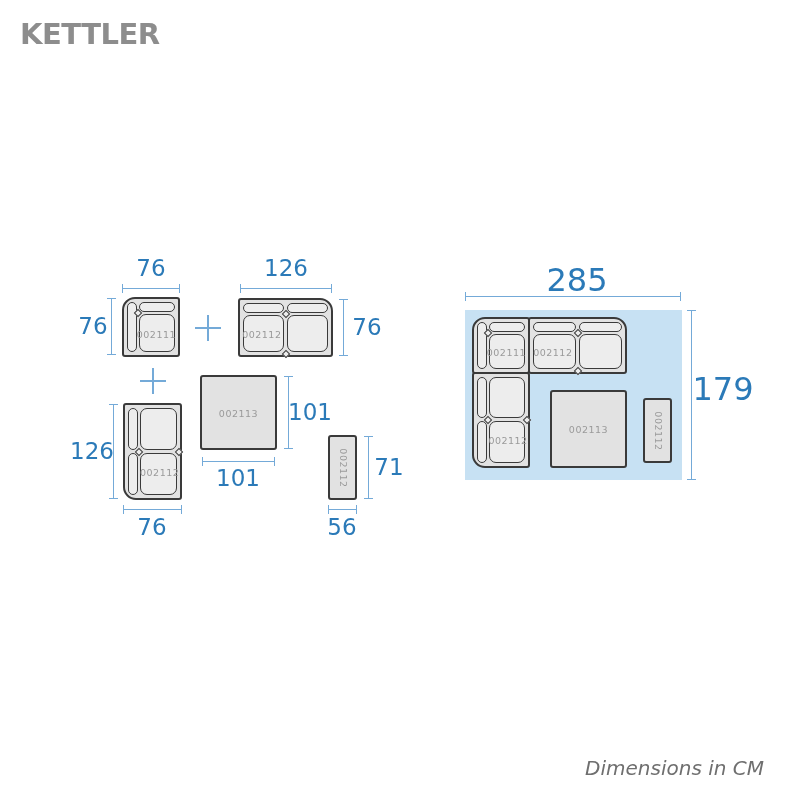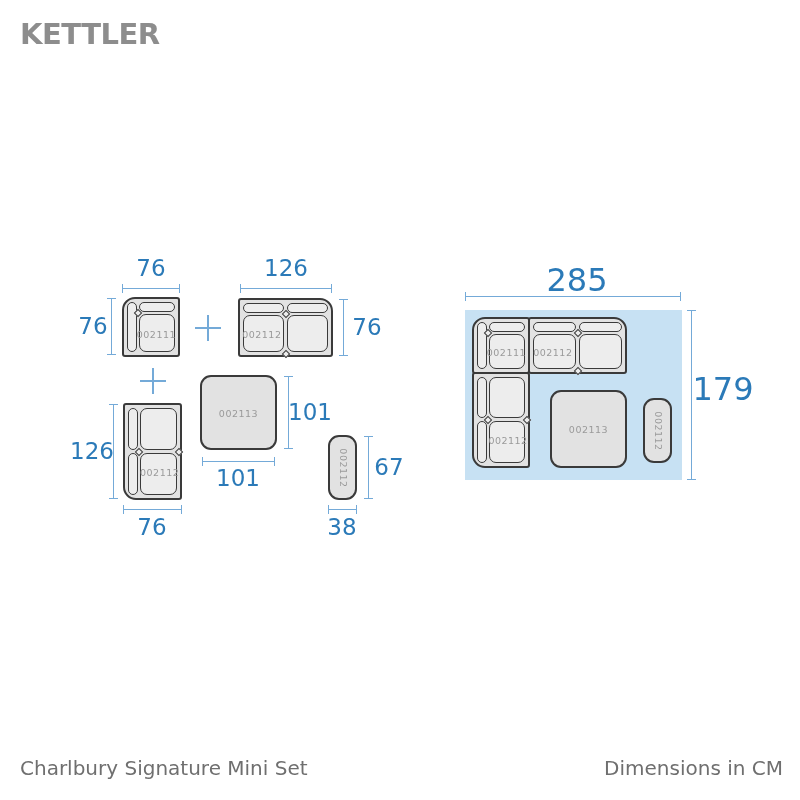--- a/index.html
+++ b/index.html
@@ -27,21 +27,21 @@
     position:absolute;left:20px;top:17px;
     font-size:29px;font-weight:800;letter-spacing:-0.5px;
     color:var(--logo-gray);
   }
 
   
   .piece{
     position:absolute;
     background:var(--piece-base);
     border:2px solid var(--outline);
-    border-radius:11px;
+    border-radius:3px;
   }
   .cushion{
     position:absolute;
     background:var(--cushion-fill);
     border:1.5px solid var(--outline);
   }
   .chair{border-radius:13px 3px 3px 3px;}
   .chair .arm{left:3px;top:3px;width:10px;bottom:3px;border-radius:5px;}
   .chair .back{left:15px;top:3px;right:3px;height:10px;border-radius:5px;}
   .chair .seat{left:15px;top:15px;right:3px;bottom:3px;border-radius:7px;}
@@ -102,21 +102,21 @@
   }
   .dim-label.lg{font-size:32px;}
 
   .plus{position:absolute;width:26px;height:26px;}
   .plus::before{content:"";position:absolute;left:0;right:0;top:12px;height:2px;background:var(--dim-line);}
   .plus::after{content:"";position:absolute;top:0;bottom:0;left:12px;width:2px;background:var(--dim-line);}
 
   .panel{position:absolute;background:var(--panel-blue);}
 
   .footer-left{position:absolute;left:20px;top:756px;font-size:20px;color:var(--footer-gray);}
-  .footer-right{position:absolute;right:17px;top:756px;font-size:20px;color:var(--footer-gray);}
+  .footer-right{position:absolute;right:36px;top:756px;font-size:20px;color:var(--footer-gray);font-style:italic;}
 </style>
 </head>
 <body>
 
 <div class="stage">
 
   <div class="logo">KETTLER</div>
 
   <div class="dim-h" style="left:122px;top:284px;width:58px"></div>
   <div class="dim-label" style="left:151px;top:268px">76</div>
@@ -167,23 +167,23 @@
   </div>
   <div class="dim-v" style="left:284px;top:376px;height:73px"></div>
   <div class="dim-label" style="left:310px;top:412px">101</div>
   <div class="dim-h" style="left:202px;top:457px;width:73px"></div>
   <div class="dim-label" style="left:238px;top:478px">101</div>
 
   <div class="piece" style="left:328px;top:435px;width:29px;height:65px">
     <div class="sku rot" style="left:50%;top:50%">002112</div>
   </div>
   <div class="dim-v" style="left:364px;top:436px;height:63px"></div>
-  <div class="dim-label" style="left:389px;top:467px">67</div>
+  <div class="dim-label" style="left:389px;top:467px">71</div>
   <div class="dim-h" style="left:328px;top:505px;width:29px"></div>
-  <div class="dim-label" style="left:342px;top:527px">38</div>
+  <div class="dim-label" style="left:342px;top:527px">56</div>
 
   <div class="dim-label lg" style="left:577px;top:280px">285</div>
   <div class="dim-h" style="left:465px;top:292px;width:216px"></div>
 
   <div class="panel" style="left:465px;top:310px;width:217px;height:170px"></div>
 
   <div class="dim-v" style="left:687px;top:310px;height:170px"></div>
   <div class="dim-label lg" style="left:723px;top:389px">179</div>
 
   <div class="piece chair" style="left:472px;top:317px;width:58px;height:57px">
@@ -215,16 +215,15 @@
   </div>
 
   <div class="piece" style="left:550px;top:390px;width:77px;height:78px">
     <div class="sku" style="left:50%;top:50%">002113</div>
   </div>
 
   <div class="piece" style="left:643px;top:398px;width:29px;height:65px">
     <div class="sku rot" style="left:50%;top:50%">002112</div>
   </div>
 
-  <div class="footer-left">Charlbury Signature Mini Set</div>
   <div class="footer-right">Dimensions in CM</div>
 
 </div>
 
 </body></html>

